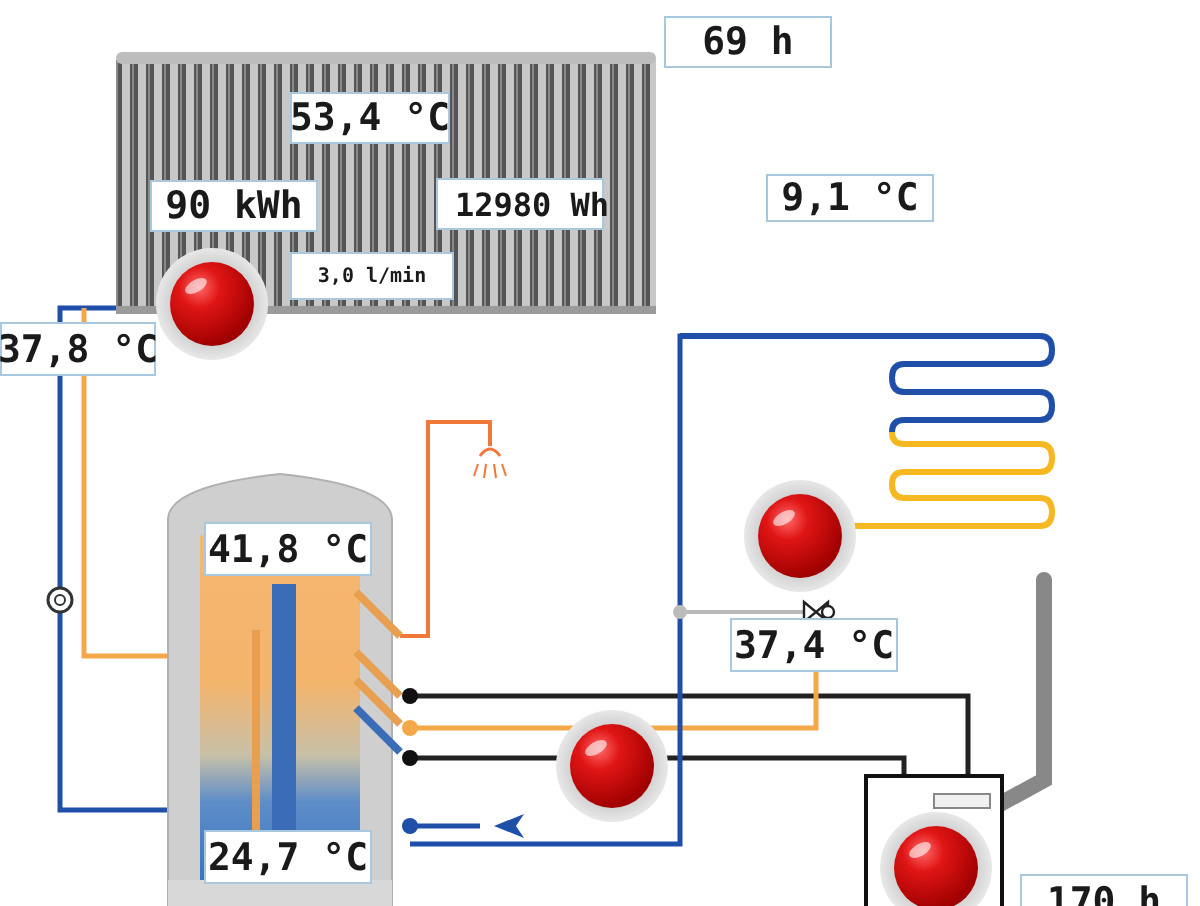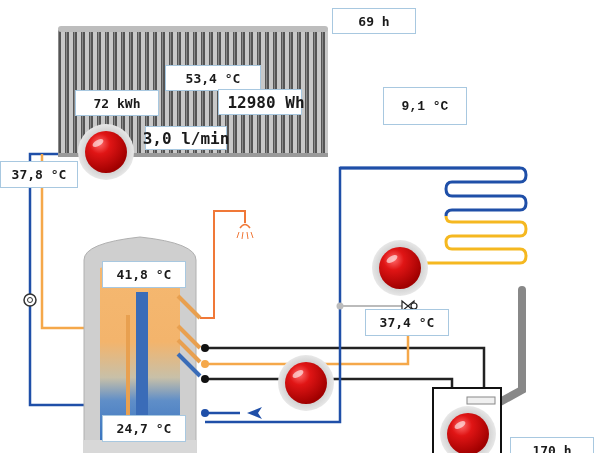--- a/index.html
+++ b/index.html
@@ -4,23 +4,23 @@
 <style>
   html, body { margin:0; padding:0; background:#ffffff; }
   body { width:600px; height:453px; position:relative; overflow:hidden; font-family:"DejaVu Sans Mono", monospace; }
   #scene { position:absolute; left:0; top:0; width:600px; height:453px; }
   .val {
     position:absolute; background:#ffffff; border:1px solid #a8c8e0;
     font-family:"DejaVu Sans Mono", "Liberation Mono", monospace; font-weight:bold;
     color:#1a1a1a; display:flex; align-items:center; justify-content:center;
     box-sizing:border-box; white-space:nowrap;
   }
-  .v-big { font-size:13px; }
+  .v-big { font-size:19px; }
   .v-mid { font-size:16px;padding-left:12px; }
-  .v-small { font-size:16px; }
+  .v-small { font-size:10px; }
 </style>
 </head>
 <body>
 
 <svg id="scene" viewBox="0 0 600 453" xmlns="http://www.w3.org/2000/svg">
   <defs>
     <radialGradient id="redBall" cx="35%" cy="30%" r="70%">
       <stop offset="0%" stop-color="#ff6a6a"></stop>
       <stop offset="35%" stop-color="#e01515"></stop>
       <stop offset="100%" stop-color="#a00000"></stop>
@@ -133,22 +133,22 @@
     <ellipse cx="298" cy="374" rx="6" ry="3" fill="#ffffff" opacity="0.6" transform="rotate(-30 298 374)"></ellipse>
   </g>
   <g>
     <circle cx="468" cy="434" r="28" fill="url(#ring)"></circle>
     <circle cx="468" cy="434" r="21" fill="url(#redBall)"></circle>
     <ellipse cx="460" cy="425" rx="6" ry="3" fill="#ffffff" opacity="0.6" transform="rotate(-30 460 425)"></ellipse>
   </g>
 </svg>
 
 <div class="val v-big" style="left:332px;top:8px;width:84px;height:26px;">69 h</div>
-<div class="val v-big" style="left:165px;top:46px;width:96px;height:26px;margin-top:19px;">53,4 °C</div>
-<div class="val v-big" style="left:75px;top:90px;width:84px;height:26px;">72 kWh</div>
+<div class="val v-big" style="left:145px;top:46px;width:80px;height:26px;">53,4 °C</div>
+<div class="val v-big" style="left:75px;top:90px;width:84px;height:26px;">90 kWh</div>
 <div class="val v-mid" style="left:218px;top:89px;width:84px;height:26px;">12980 Wh</div>
 <div class="val v-small" style="left:145px;top:126px;width:82px;height:24px;">3,0 l/min</div>
-<div class="val v-big" style="left:383px;top:87px;width:84px;height:38px;font-family:Liberation Mono, monospace;">9,1 °C</div>
+<div class="val v-big" style="left:383px;top:87px;width:84px;height:24px;">9,1 °C</div>
 <div class="val v-big" style="left:0px;top:161px;width:78px;height:27px;">37,8 °C</div>
 <div class="val v-big" style="left:102px;top:261px;width:84px;height:27px;">41,8 °C</div>
 <div class="val v-big" style="left:102px;top:415px;width:84px;height:27px;">24,7 °C</div>
 <div class="val v-big" style="left:365px;top:309px;width:84px;height:27px;">37,4 °C</div>
 <div class="val v-big" style="left:510px;top:405px;width:84px;height:27px;margin-top:32px;">170 h</div>
 
 </body></html>

